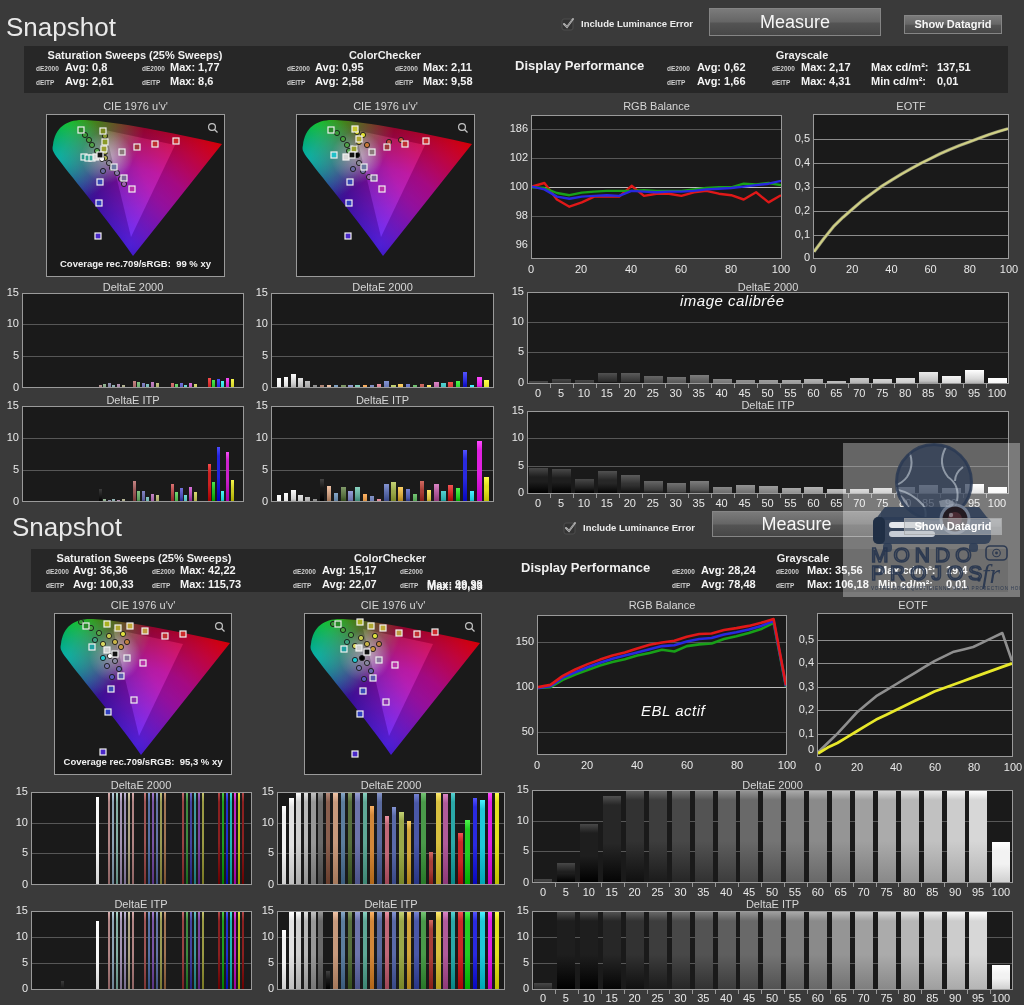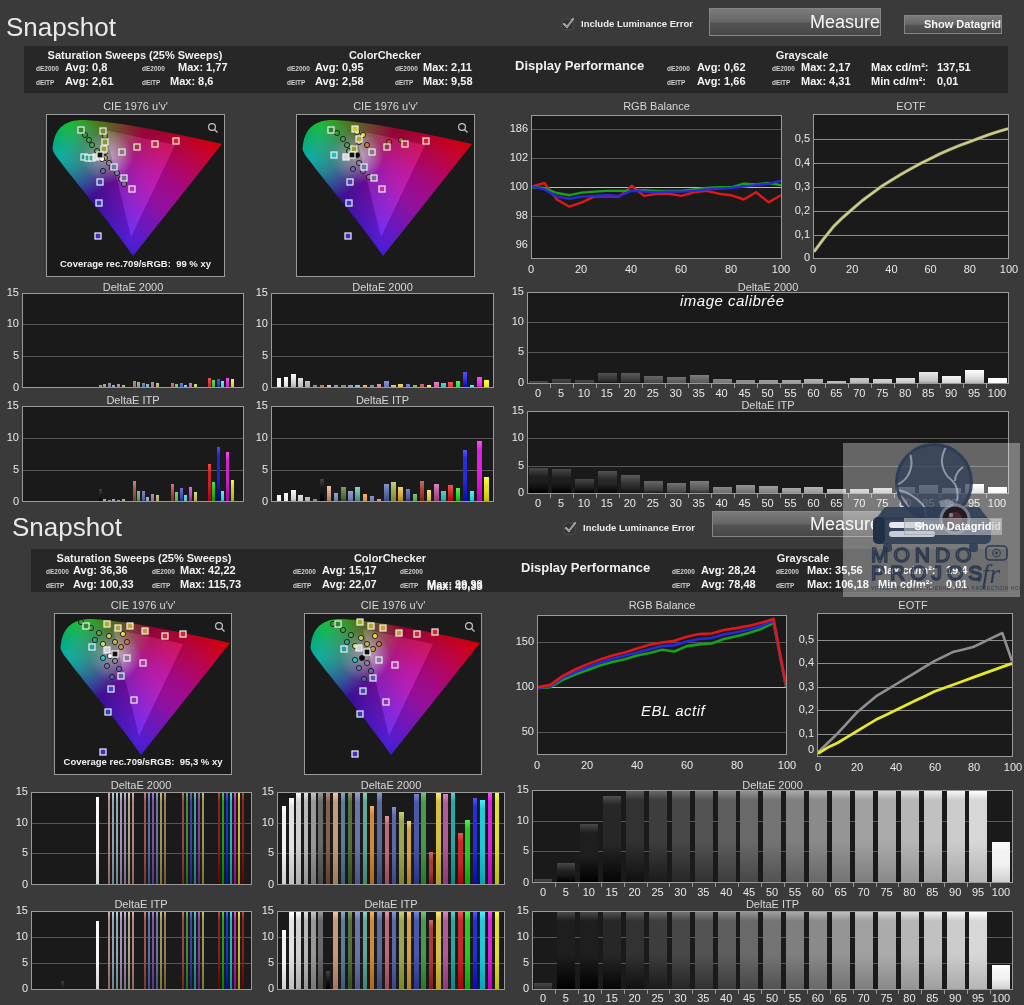--- a/index.html
+++ b/index.html
@@ -6,40 +6,40 @@
 font-family:"Liberation Sans",sans-serif;}
 .abs{position:absolute}
 .chart{position:absolute;background:#1a1a1a;border:1px solid #9a9a9a}
 .ct{position:absolute;color:#d6d6d6;font-size:11px;text-align:center;white-space:nowrap}
 .yl{position:absolute;color:#e8e8e8;font-size:11px;text-align:right;white-space:nowrap}
 .xl{position:absolute;color:#e8e8e8;font-size:11px;text-align:center;white-space:nowrap;width:30px}
 .hd{position:absolute;color:#f0f0f0;font-weight:bold;font-size:11px;white-space:nowrap}
 .lb{position:absolute;color:#cfcfcf;font-weight:bold;font-size:6.5px;white-space:nowrap;letter-spacing:0px}
 .vv{position:absolute;color:#f4f4f4;font-weight:bold;font-size:11px;white-space:nowrap}
 .statsbar{position:absolute;background:#272727}
-.btn{position:absolute;color:#f6f6f6;text-align:right;border:1px solid #858585;
+.btn{position:absolute;color:#f6f6f6;text-align:center;border:1px solid #858585;
 background:linear-gradient(180deg,#7b7b7b 0%,#666666 48%,#535353 56%,#474747 100%)}
 </style></head><body>
 <div class="abs" style="left:6px;top:12px;font-size:26px;color:#e9e9e9">Snapshot</div>
 <svg class="abs" style="left:561px;top:16px" width="16" height="16" viewBox="0 0 16 16">
 <rect x="1" y="3" width="11" height="11" rx="2" fill="#333333" stroke="#4d4d4d" stroke-width="1"></rect>
 <path d="M 3 8 L 6 11 L 12 3" fill="none" stroke="#b9b9b9" stroke-width="2" stroke-linecap="round"></path>
 <path d="M 4 9 L 6 11 L 11 4" fill="none" stroke="#8a8a8a" stroke-width="1" stroke-linecap="round"></path>
 </svg>
 <div class="abs" style="left:581px;top:18px;font-size:9.5px;font-weight:bold;color:#ececec;white-space:nowrap">Include Luminance Error</div>
 <div class="btn" style="left:709px;top:8px;width:172px;height:28px;font-size:18px;line-height:26px">Measure</div>
 <div class="btn" style="left:904px;top:15px;width:98px;height:19px;font-size:11px;font-weight:bold;line-height:17px">Show Datagrid</div>
 <div class="statsbar" style="left:24px;top:46px;width:984px;height:47px"></div>
 <div class="hd" style="left:25px;top:49px;width:220px;text-align:center">Saturation Sweeps (25% Sweeps)</div>
 <div class="lb" style="left:36px;top:65px">dE2000</div>
 <div class="vv" style="left:65px;top:61px">Avg: 0,8</div>
 <div class="lb" style="left:36px;top:79px">dEITP</div>
 <div class="vv" style="left:65px;top:75px">Avg: 2,61</div>
 <div class="lb" style="left:142px;top:65px">dE2000</div>
-<div class="vv" style="left:178px;top:61px">Max: 1,77</div>
+<div class="vv" style="left:170px;top:61px">Max: 1,77</div>
 <div class="lb" style="left:142px;top:79px">dEITP</div>
 <div class="vv" style="left:170px;top:75px">Max: 8,6</div>
 <div class="lb" style="left:287px;top:65px">dE2000</div>
 <div class="vv" style="left:315px;top:61px">Avg: 0,95</div>
 <div class="lb" style="left:287px;top:79px">dEITP</div>
 <div class="vv" style="left:315px;top:75px">Avg: 2,58</div>
 <div class="lb" style="left:395px;top:65px">dE2000</div>
 <div class="vv" style="left:423px;top:61px">Max: 2,11</div>
 <div class="lb" style="left:395px;top:79px">dEITP</div>
 <div class="vv" style="left:423px;top:75px">Max: 9,58</div>

